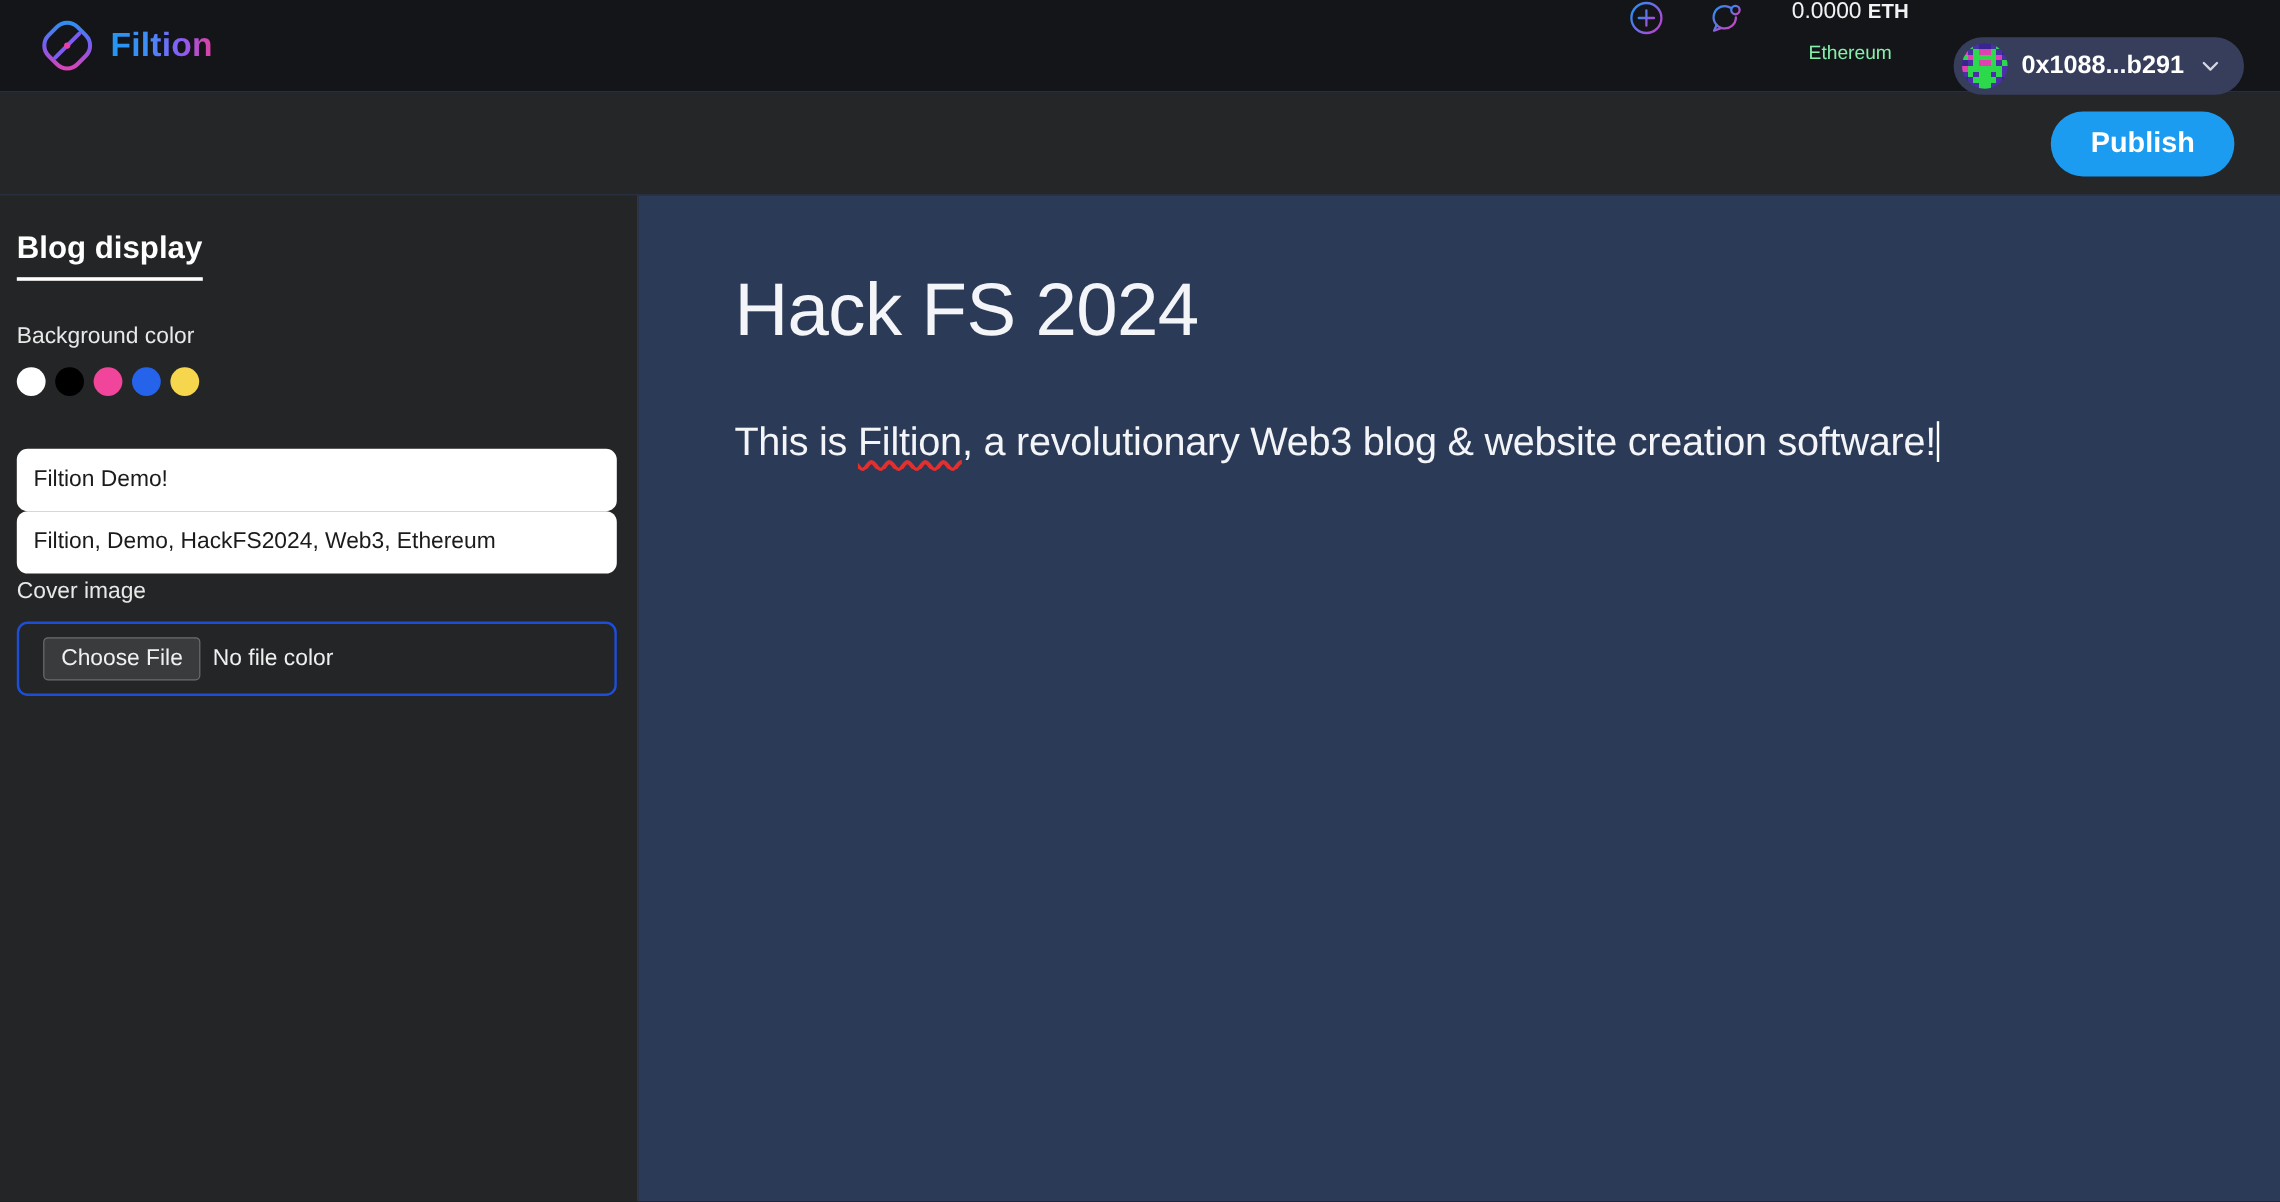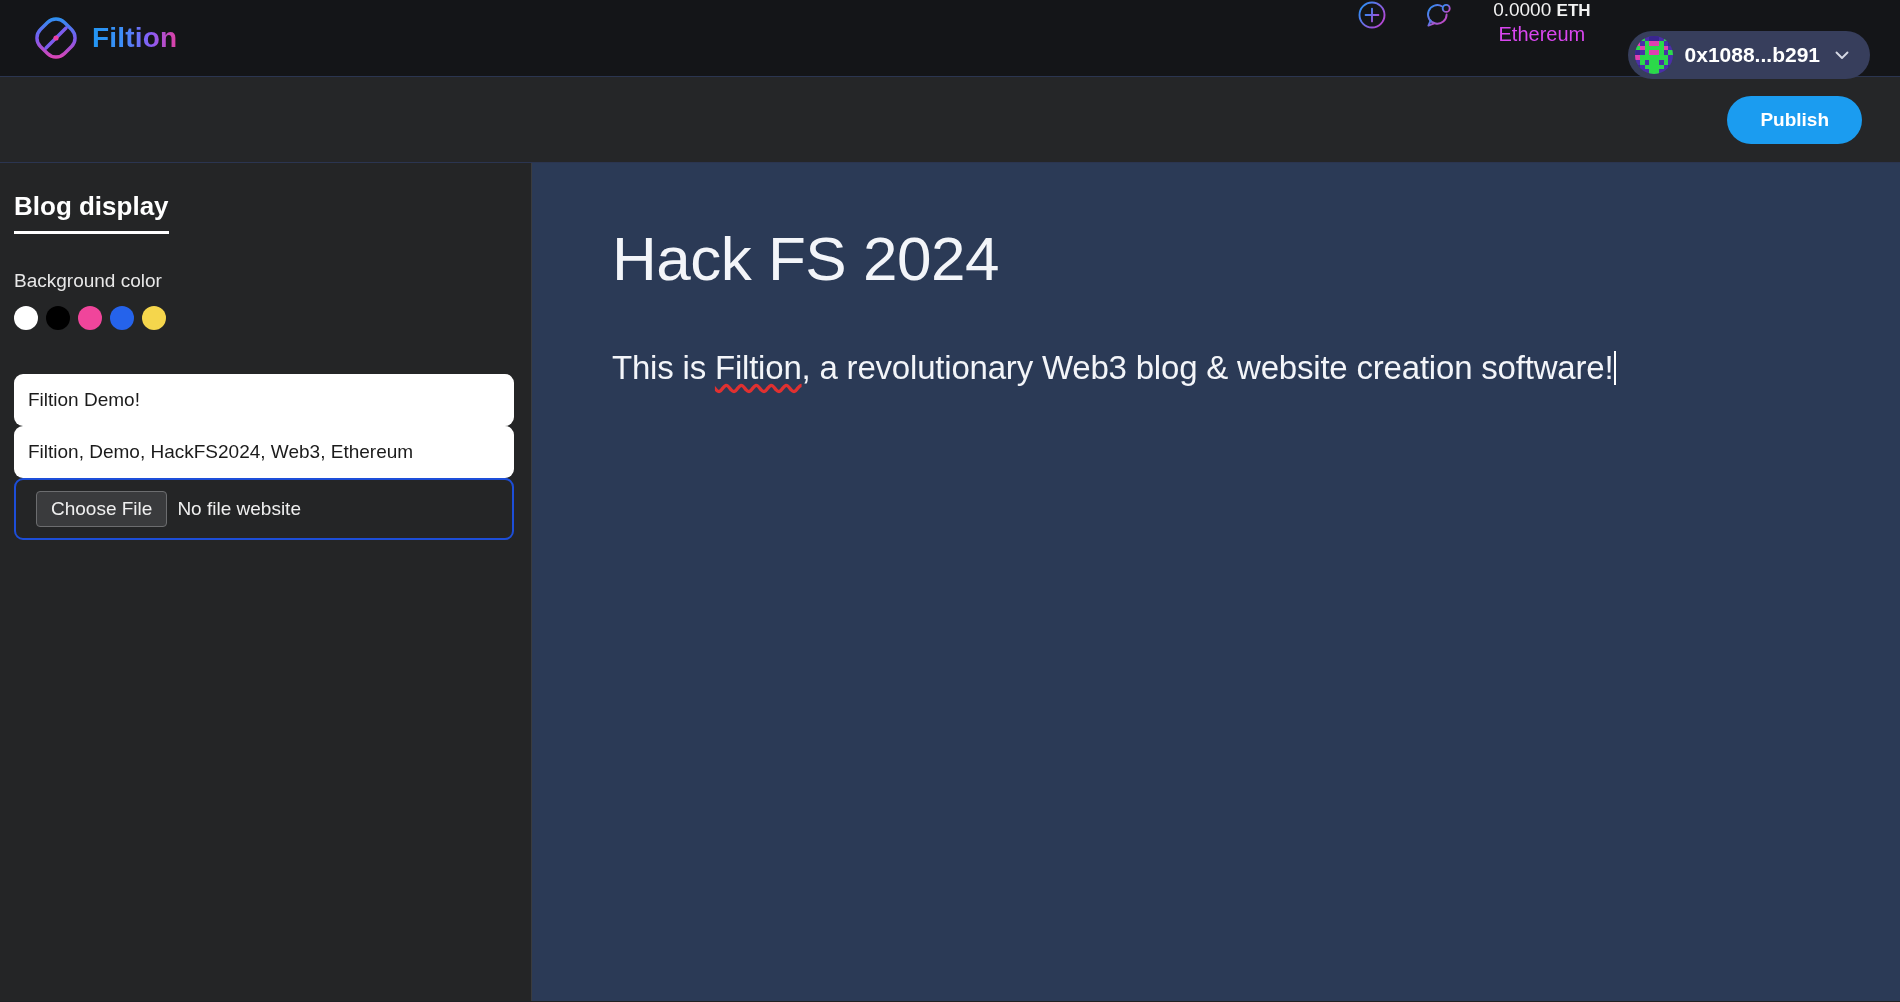--- a/index.html
+++ b/index.html
@@ -60,23 +60,23 @@
     padding: 0 4px;
   }
   .balance-amount {
     font-size: 19px;
     color: #f2f2f2;
     font-weight: 400;
     white-space: nowrap;
   }
   .balance-amount .sym { font-weight: 700; font-size: 17px; }
   .balance-network {
-    font-size: 20px;
-    color: #d946ef;
-    margin-top: 1px;
+    font-size: 16px;
+    color: #86efac;
+    margin-top: 14px;
   }
 
   .wallet-pill {
     display: flex;
     align-items: center;
     gap: 12px;
     background: #373e5c;
     border-radius: 999px;
     padding: 6px 18px 6px 7px;
     cursor: pointer;
@@ -104,21 +104,21 @@
     background: #252628;
     display: flex;
     align-items: center;
     justify-content: flex-end;
     padding: 0 38px;
     border-bottom: 1px solid #2b3550;
   }
   .publish-btn {
     background: #1b9cf0;
     color: #ffffff;
-    font-size: 19px;
+    font-size: 24px;
     font-weight: bold;
     border: none;
     border-radius: 999px;
     padding: 13px 33px;
     cursor: pointer;
     font-family: "Liberation Sans", sans-serif;
   }
 
   
   .workspace {
@@ -364,24 +364,25 @@
       <button class="swatch" style="background:#000000"></button>
       <button class="swatch" style="background:#f0459b"></button>
       <button class="swatch" style="background:#2563eb"></button>
       <button class="swatch" style="background:#f5d64c"></button>
     </div>
 
     <input class="text-input" type="text" value="Filtion Demo!" style="">
 
     <input class="text-input" type="text" value="Filtion, Demo, HackFS2024, Web3, Ethereum" style="">
 
+    <div class="field-label label-spacer">Cover image</div>
 
     <div class="file-row">
       <button class="choose-file">Choose File</button>
-      <span class="file-status">No file website</span>
+      <span class="file-status">No file color</span>
     </div>
 
   </div>
 
   <div class="canvas">
     <div class="doc-title" contenteditable="false" style="">Hack FS 2024</div>
     <div>
       <span class="doc-body"><span>This is </span><span class="misspelled">Filtion</span><span>, a revolutionary Web3 blog &amp; website creation software!</span><span class="caret"></span></span>
     </div>
   </div>

